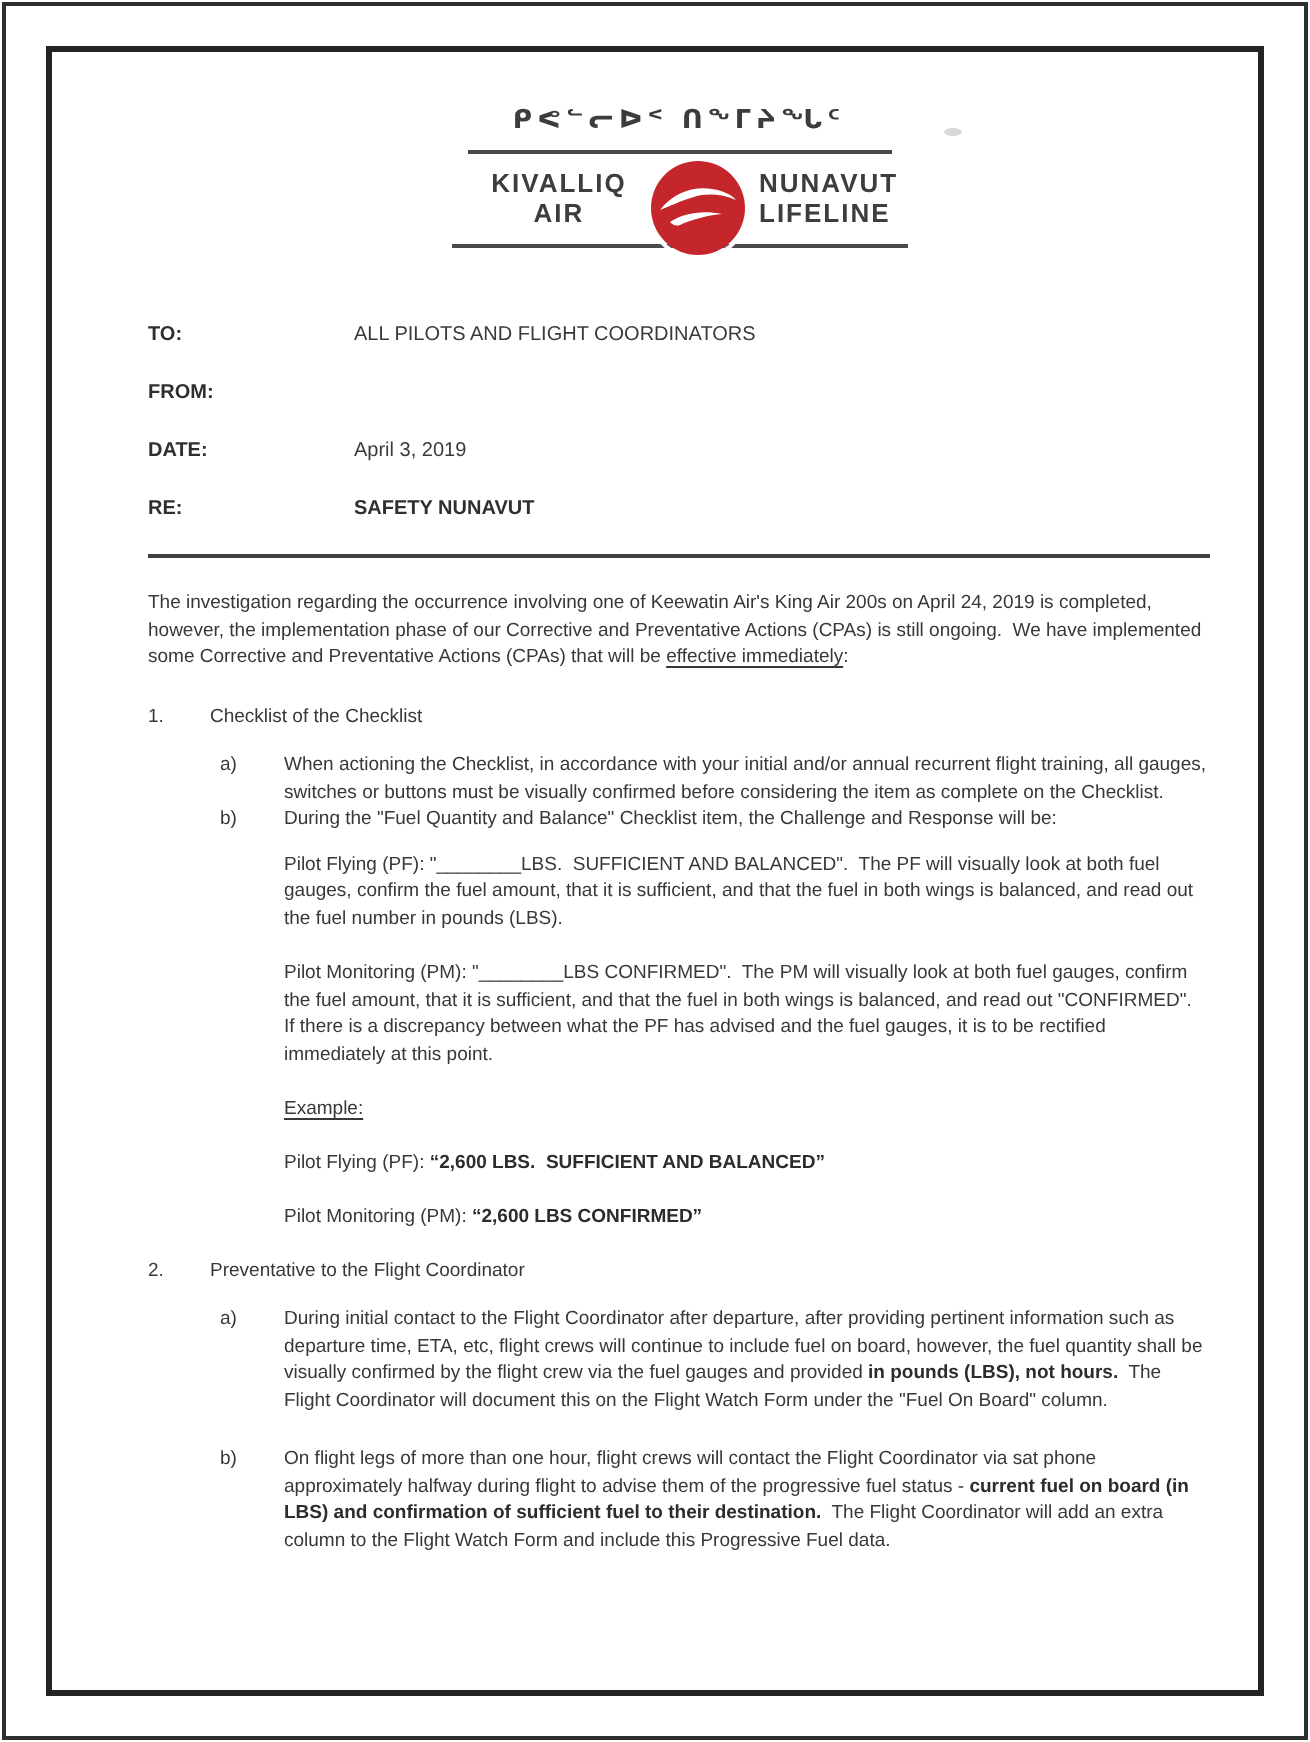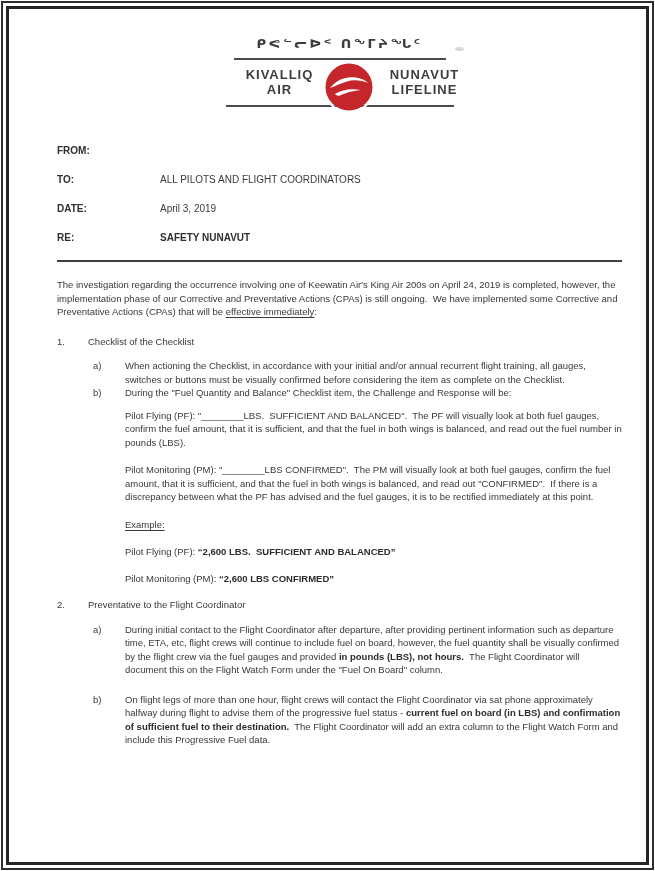--- a/index.html
+++ b/index.html
@@ -3,36 +3,36 @@
 <meta charset="utf-8">
 <style>
   * { margin:0; padding:0; box-sizing:border-box; }
   html,body { background:#ffffff; }
   body {
     width:655px; height:871px;
     font-family:"Liberation Sans","DejaVu Sans",sans-serif;
     color:#3a3a3a;
   }
   .page { position:relative; width:655px; height:871px; background:#fff; }
-  .frame { position:absolute; inset:1px; border:2px solid #2e2e2e; padding:3px; }
+  .frame { position:absolute; inset:1px; border:2px solid #2e2e2e; padding:20px; }
   .inner { height:100%; border:3px solid #242424; background:#fff;
            padding:0 24px 0 48px; overflow:hidden; position:relative; }
 
   .speck { position:absolute; width:9px; height:4px; background:#d9d9d9;
            border-radius:50%; left:446px; top:38px; }
 
   
   .logo { position:relative; width:240px; height:92px; margin:27px auto 0; }
   .syllabics { position:absolute; top:0; left:0; width:100%; text-align:center;
                font-family:"DejaVu Sans",sans-serif; font-size:13px; letter-spacing:2.5px;
                color:#3c3c3c; font-weight:600; }
   .logo-rule-top { position:absolute; top:22px; left:14px; width:212px; height:1.5px; background:#4a4a4a; }
   .brand-left  { position:absolute; top:31px; left:16px;  width:88px; text-align:center;
                  font-size:13px; font-weight:700; letter-spacing:1px; color:#3d3d3d; line-height:15px; }
-  .brand-right { position:absolute; top:31px; left:160px; width:90px; text-align:center;
+  .brand-right { position:absolute; top:31px; left:160px; width:90px; text-align:left;
                  font-size:13px; font-weight:700; letter-spacing:1px; color:#3d3d3d; line-height:15px; }
   .logo-rule-bottom { position:absolute; top:69px; left:6px; width:228px; height:1.5px; background:#4a4a4a; }
   .emblem { position:absolute; top:27px; left:105px; width:48px; height:48px;
             border-radius:50%; box-shadow:0 0 0 2px #fff; z-index:2; }
   .emblem svg { display:block; width:48px; height:48px; }
   .subbrand { position:absolute; top:76px; left:0; width:100%; text-align:center;
               font-size:9.5px; font-weight:700; letter-spacing:5px; color:#464646; }
 
   
   .memo { margin-top:16px; font-size:10px; line-height:13px; }
@@ -95,26 +95,26 @@
         </div>
         <div class="brand-right">
           <div>NUNAVUT</div>
           <div>LIFELINE</div>
         </div>
         <div class="logo-rule-bottom"></div>
       </header>
 
       <section class="memo">
         <div class="memo-row">
+          <span class="memo-label">TO:</span>
+          <span class="memo-value">ALL PILOTS AND FLIGHT COORDINATORS</span>
+        </div>
+        <div class="memo-row">
           <span class="memo-label">FROM:</span>
           <span class="memo-value"></span>
-        </div>
-        <div class="memo-row">
-          <span class="memo-label">TO:</span>
-          <span class="memo-value">ALL PILOTS AND FLIGHT COORDINATORS</span>
         </div>
         <div class="memo-row">
           <span class="memo-label">DATE:</span>
           <span class="memo-value">April 3, 2019</span>
         </div>
         <div class="memo-row">
           <span class="memo-label">RE:</span>
           <span class="memo-value bold">SAFETY NUNAVUT</span>
         </div>
       </section>

